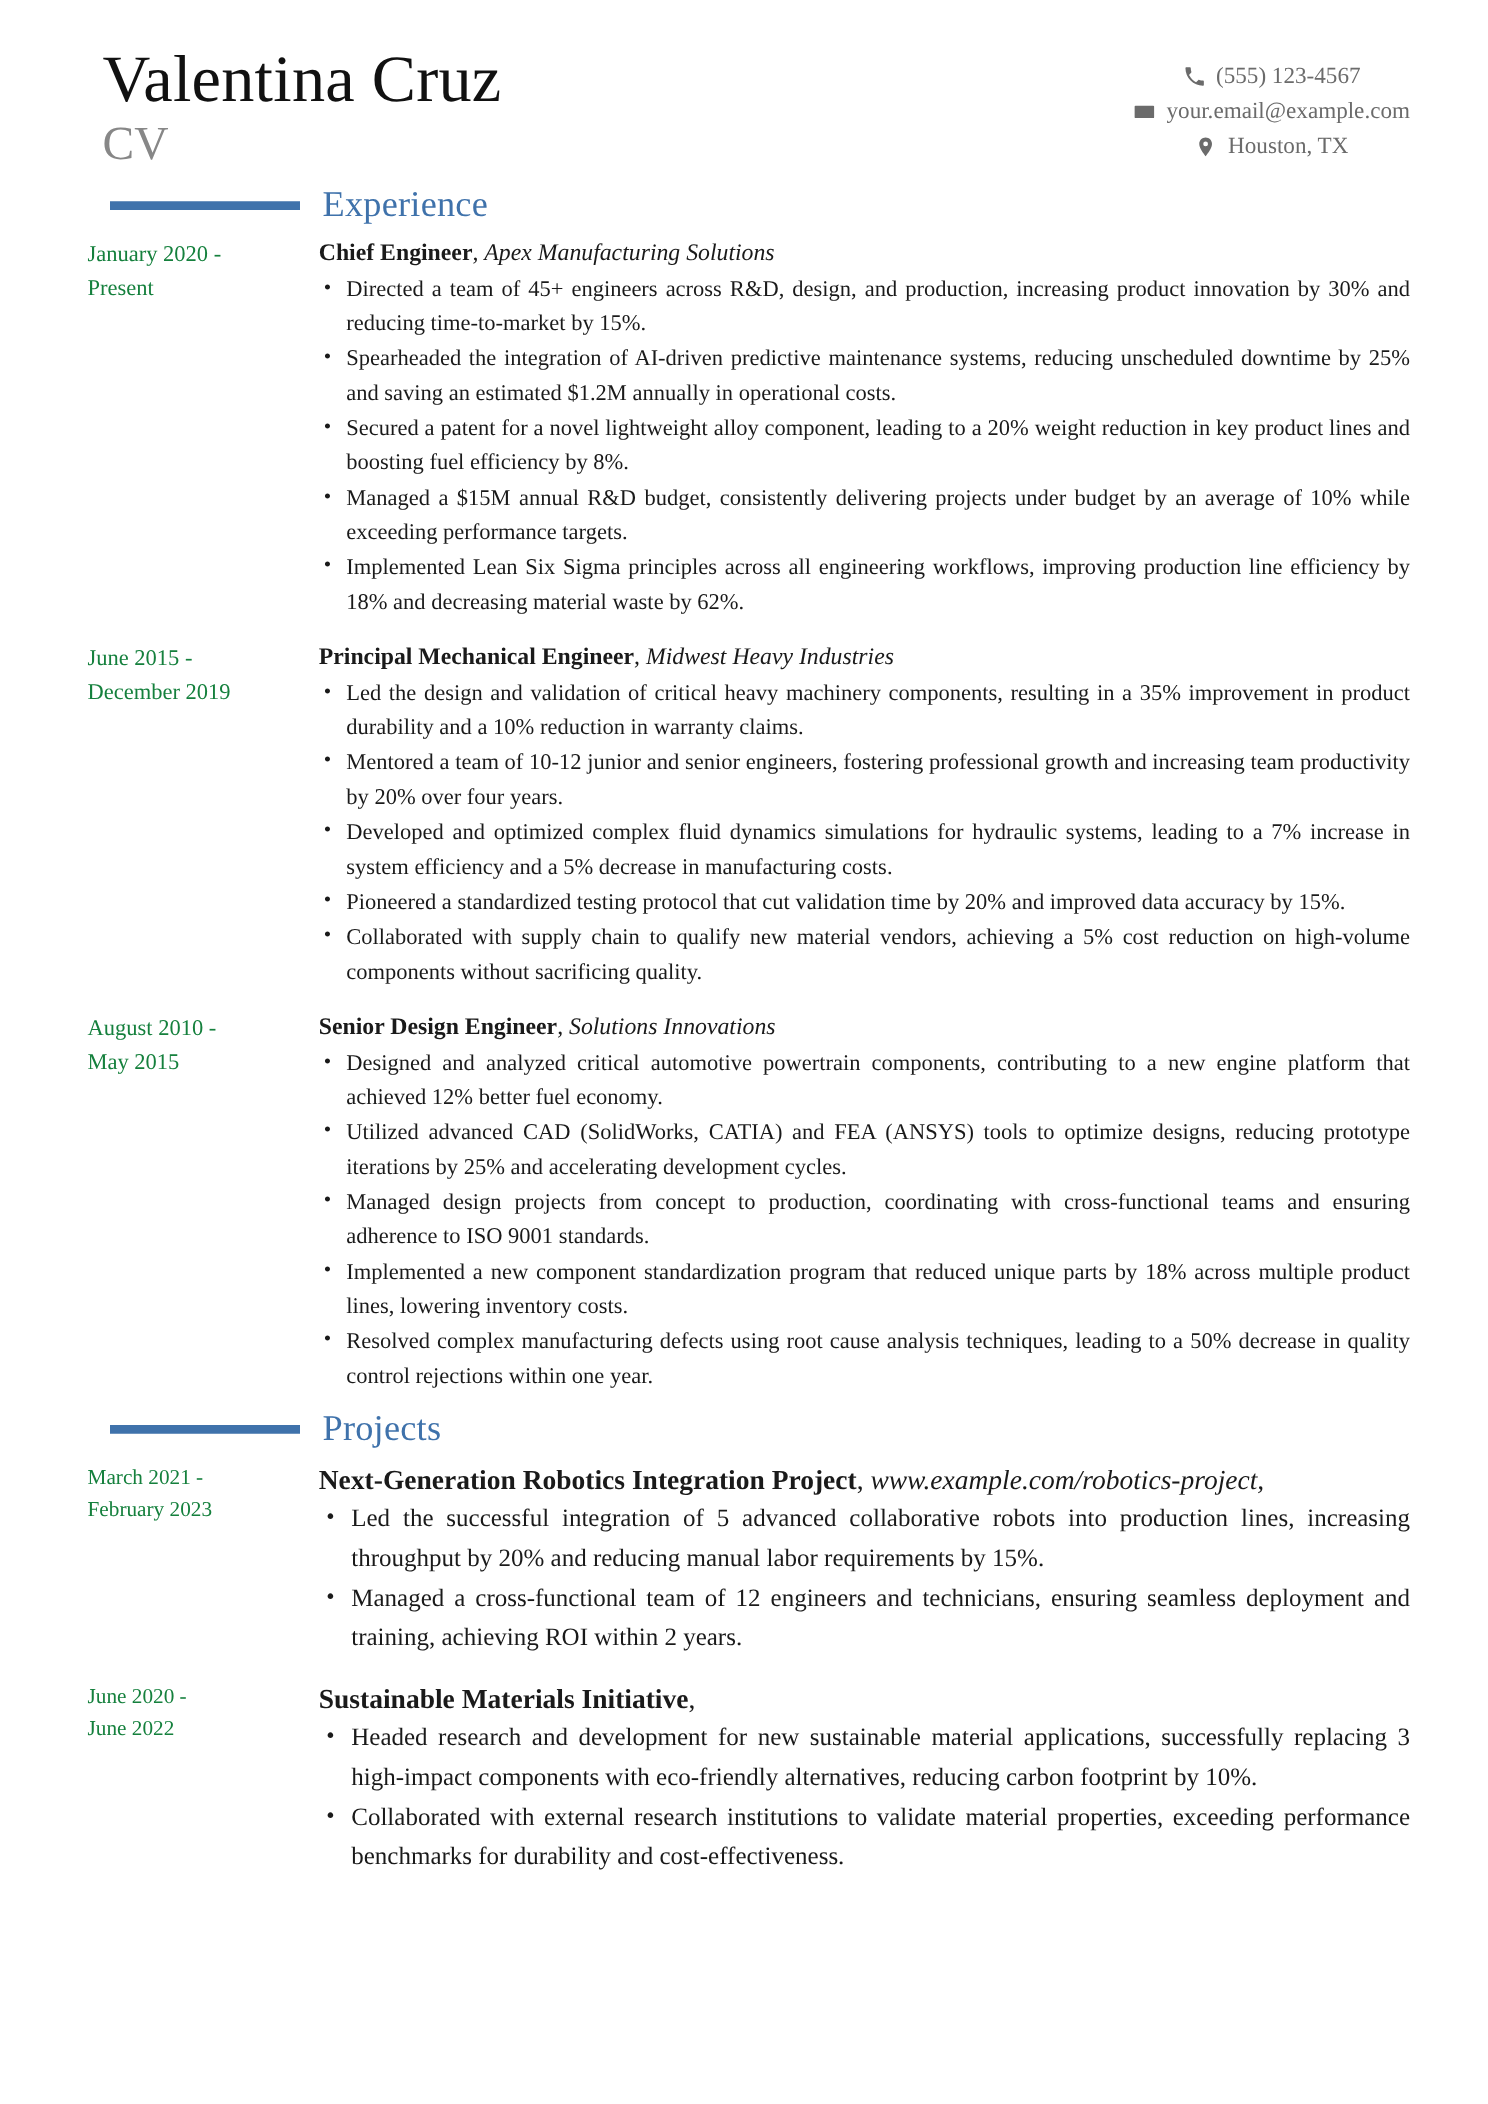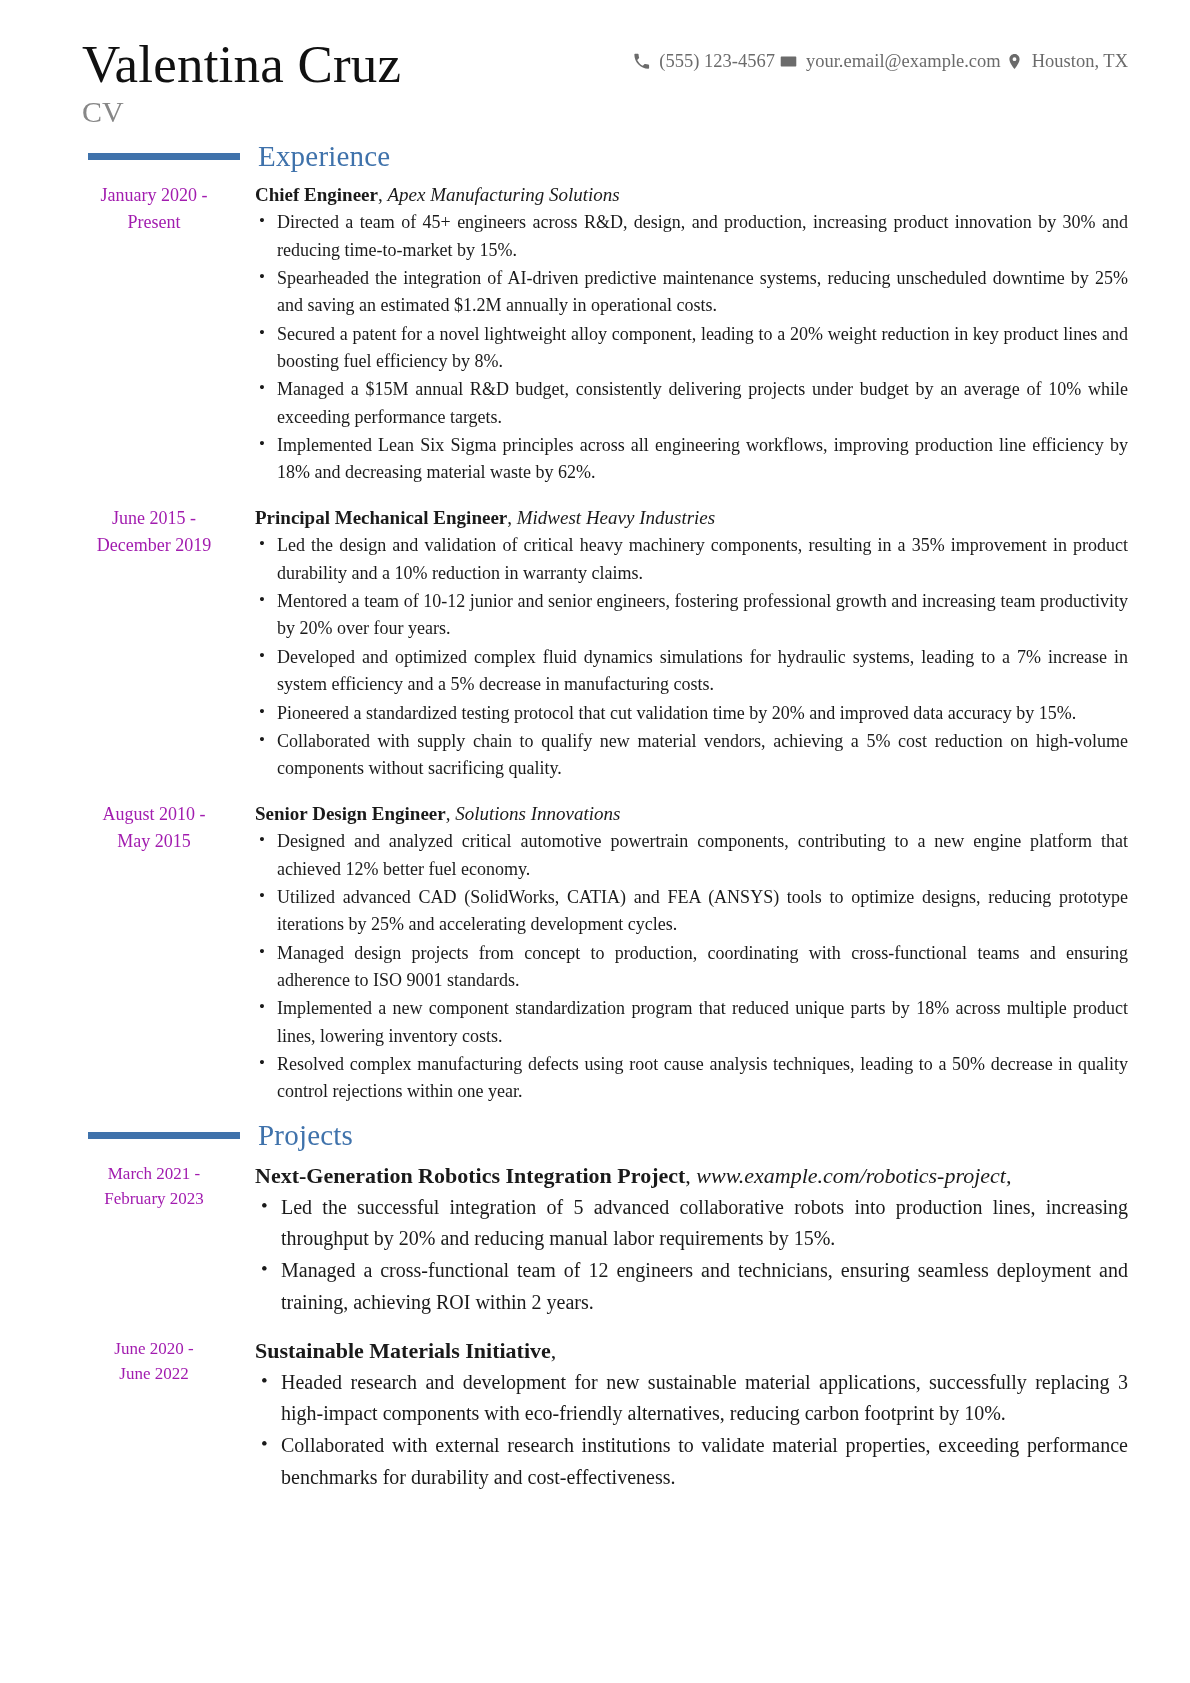--- a/index.html
+++ b/index.html
@@ -32,28 +32,29 @@
   .name {
     font-size: 53px;
     font-weight: 400;
     line-height: 1.06;
     letter-spacing: .2px;
     color: #111111;
     margin: 0;
     white-space: nowrap;
   }
   .subtitle {
-    font-size: 30px;
+    font-size: 38px;
     color: #878787;
     line-height: 1.05;
     margin: 4px 0 0 0;
     font-weight: 400;
   }
   .contact {
     display: flex;
+    flex-direction: column;
     align-items: center;
     gap: 5px;
     padding-top: 14px;
   }
   .contact-row {
     display: flex;
     align-items: center;
     justify-content: flex-end;
     gap: 9px;
     font-size: 18.5px;
@@ -99,24 +100,24 @@
   
   .entry {
     display: flex;
     align-items: flex-start;
     margin-top: 10px;
   }
   .entry + .entry { margin-top: 16px; }
   .dates {
     flex: 0 0 168px;
     width: 168px;
-    text-align: center;
+    text-align: left;
     font-size: 18px;
     line-height: 1.5;
-    color: #a21caf;
+    color: #15803d;
     padding-top: 1px;
     padding-right: 0;
   }
   .dates .d-line { display: block; white-space: nowrap; }
   .body-col {
     flex: 1 1 auto;
     padding-left: 17px;
     min-width: 0;
   }
   .entry-title {

